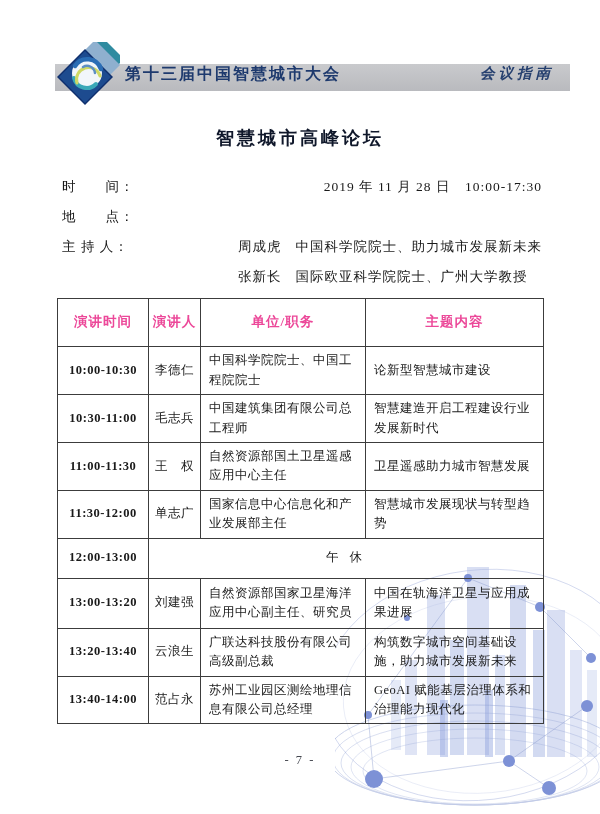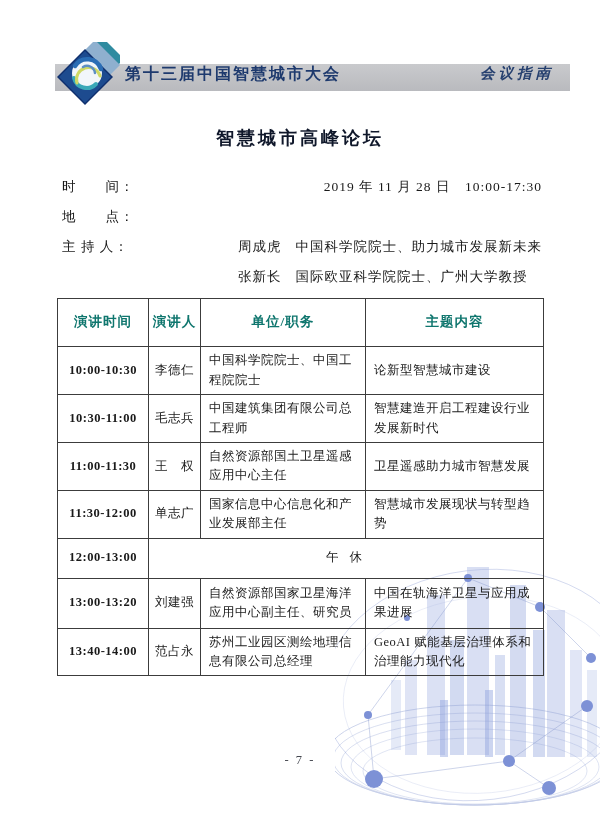--- a/index.html
+++ b/index.html
@@ -64,21 +64,21 @@
     table-layout:fixed;
   }
   .schedule th, .schedule td {
     border:1px solid #3c3c3c;
     vertical-align:middle;
     font-size:12.5px; letter-spacing:0.5px; line-height:1.55;
   }
   .schedule th {
     font-family:Liberation Serif, serif;
     font-size:13.5px; font-weight:bold; letter-spacing:1px;
-    height:48px; text-align:center; color:#0f766e;
+    height:48px; text-align:center; color:#ec4899;
   }
   .col-time  { width:91px; }
   .col-name  { width:52px; }
   .col-org   { width:165px; }
   .col-topic { width:178px; }
   td.time    { text-align:center; letter-spacing:0.5px;font-weight:bold; }
   td.name    { text-align:center; }
   td.org, td.topic { padding:4px 6px 4px 8px; text-align:left; }
   td.lunch   { text-align:center; letter-spacing:4px; }
   tr.r-tall  { height:48px; }
@@ -243,20 +243,26 @@
       <tr class="r-short">
         <td class="time">12:00-13:00</td>
         <td class="lunch" colspan="3">午  休</td>
       </tr>
       <tr class="r-big">
         <td class="time">13:00-13:20</td>
         <td class="name">刘建强</td>
         <td class="org">自然资源部国家卫星海洋应用中心副主任、研究员</td>
         <td class="topic">中国在轨海洋卫星与应用成果进展</td>
       </tr>
+      <tr class="r-tall">
+        <td class="time">13:20-13:40</td>
+        <td class="name">云浪生</td>
+        <td class="org">广联达科技股份有限公司高级副总裁</td>
+        <td class="topic">构筑数字城市空间基础设施，助力城市发展新未来</td>
+      </tr>
       <tr class="r-mid">
         <td class="time">13:40-14:00</td>
         <td class="name">范占永</td>
         <td class="org">苏州工业园区测绘地理信息有限公司总经理</td>
         <td class="topic">GeoAI 赋能基层治理体系和治理能力现代化</td>
       </tr>
     </tbody>
   </table>
 
   <div class="footer">- 7 -</div>

